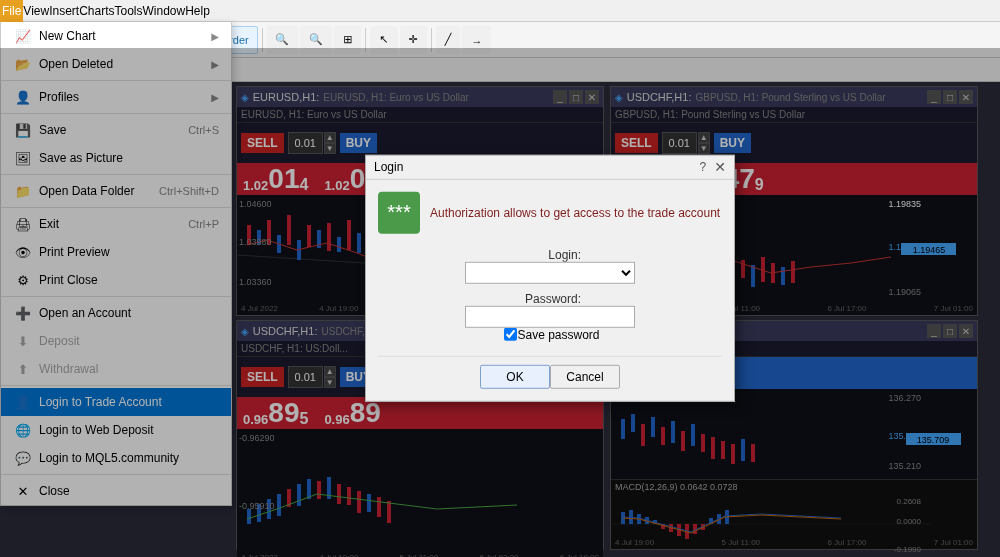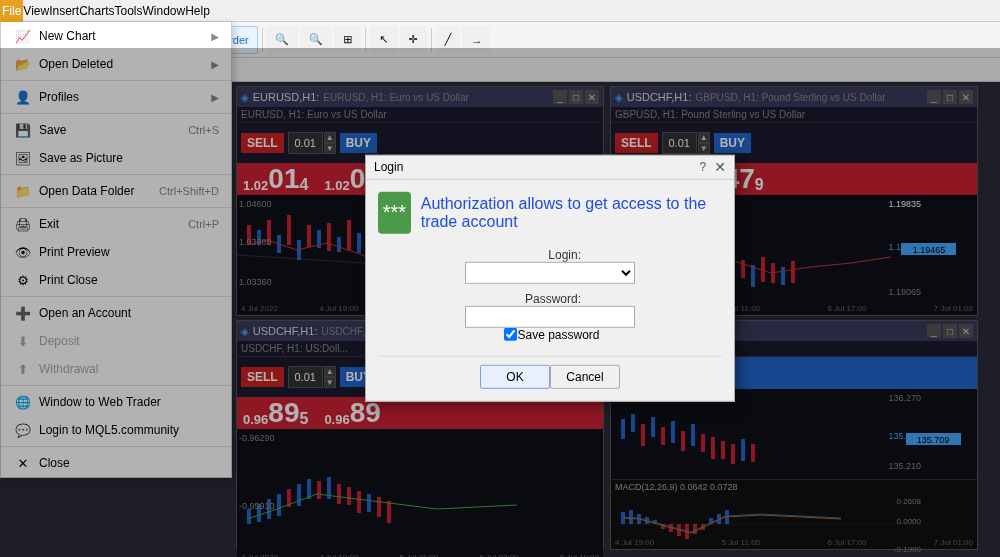--- a/index.html
+++ b/index.html
@@ -169,21 +169,21 @@
       align-items: center;
       justify-content: space-between;
       padding: 0 8px;
       border-bottom: 1px solid #ccc;
     }
     .dialog-title { font-size: 12px; font-weight: normal; }
     .dialog-close { background: none; border: none; cursor: pointer; font-size: 14px; color: #555; }
     .dialog-body { padding: 12px; }
     .dialog-header { display: flex; align-items: center; gap: 10px; margin-bottom: 14px; }
     .dialog-icon { width: 42px; height: 42px; background: #4a9a4a; border-radius: 4px; display: flex; align-items: center; justify-content: center; color: white; font-size: 20px; }
-    .dialog-desc { font-size: 16px; color: #1d4ed8; }
+    .dialog-desc { font-size: 12px; color: #7f1d1d; }
     .form-row { display: flex; align-items: center; margin-bottom: 8px; flex-direction: column; }
     .form-label { width: 70px; text-align: right; font-size: 12px; margin-right: 8px; color: #333; }
     .form-input { height: 22px; background: white; border: 1px solid #aaa; padding: 0 4px; font-size: 12px; }
     .form-input-wide { width: 170px; }
     .form-select { height: 22px; background: white; border: 1px solid #aaa; padding: 0 2px; font-size: 12px; width: 170px; }
     .save-password { display: flex; align-items: center; gap: 0; margin-left: 4px; font-size: 12px; }
     .dialog-footer { display: flex; justify-content: center; margin-top: 14px; padding-top: 8px; border-top: 1px solid #ddd; }
     .dialog-btn { min-width: 70px; height: 24px; padding: 0 12px; border: 1px solid #aaa; background: #f0f0f0; cursor: pointer; font-size: 12px; border-radius: 2px; }
     .dialog-btn.primary { background: #e8f0fe; border-color: #7fa0d0; }
 
@@ -345,25 +345,31 @@
   </div>
 
   <div class="dropdown-item disabled">
     <span class="item-left">
       <span class="dropdown-icon">⬆</span>
       <span>Withdrawal</span>
     </span>
   </div>
   <div class="dropdown-sep"></div>
 
+  <div class="dropdown-item selected">
+    <span class="item-left">
+      <span class="dropdown-icon">👤</span>
+      <span>Login to Trade Account</span>
+    </span>
+  </div>
 
   <div class="dropdown-item">
     <span class="item-left">
       <span class="dropdown-icon">🌐</span>
-      <span>Window to Web Trader</span>
+      <span>Login to Web Deposit</span>
     </span>
   </div>
 
   <div class="dropdown-item">
     <span class="item-left">
       <span class="dropdown-icon">💬</span>
       <span>Login to MQL5.community</span>
     </span>
   </div>
   <div class="dropdown-sep"></div>

